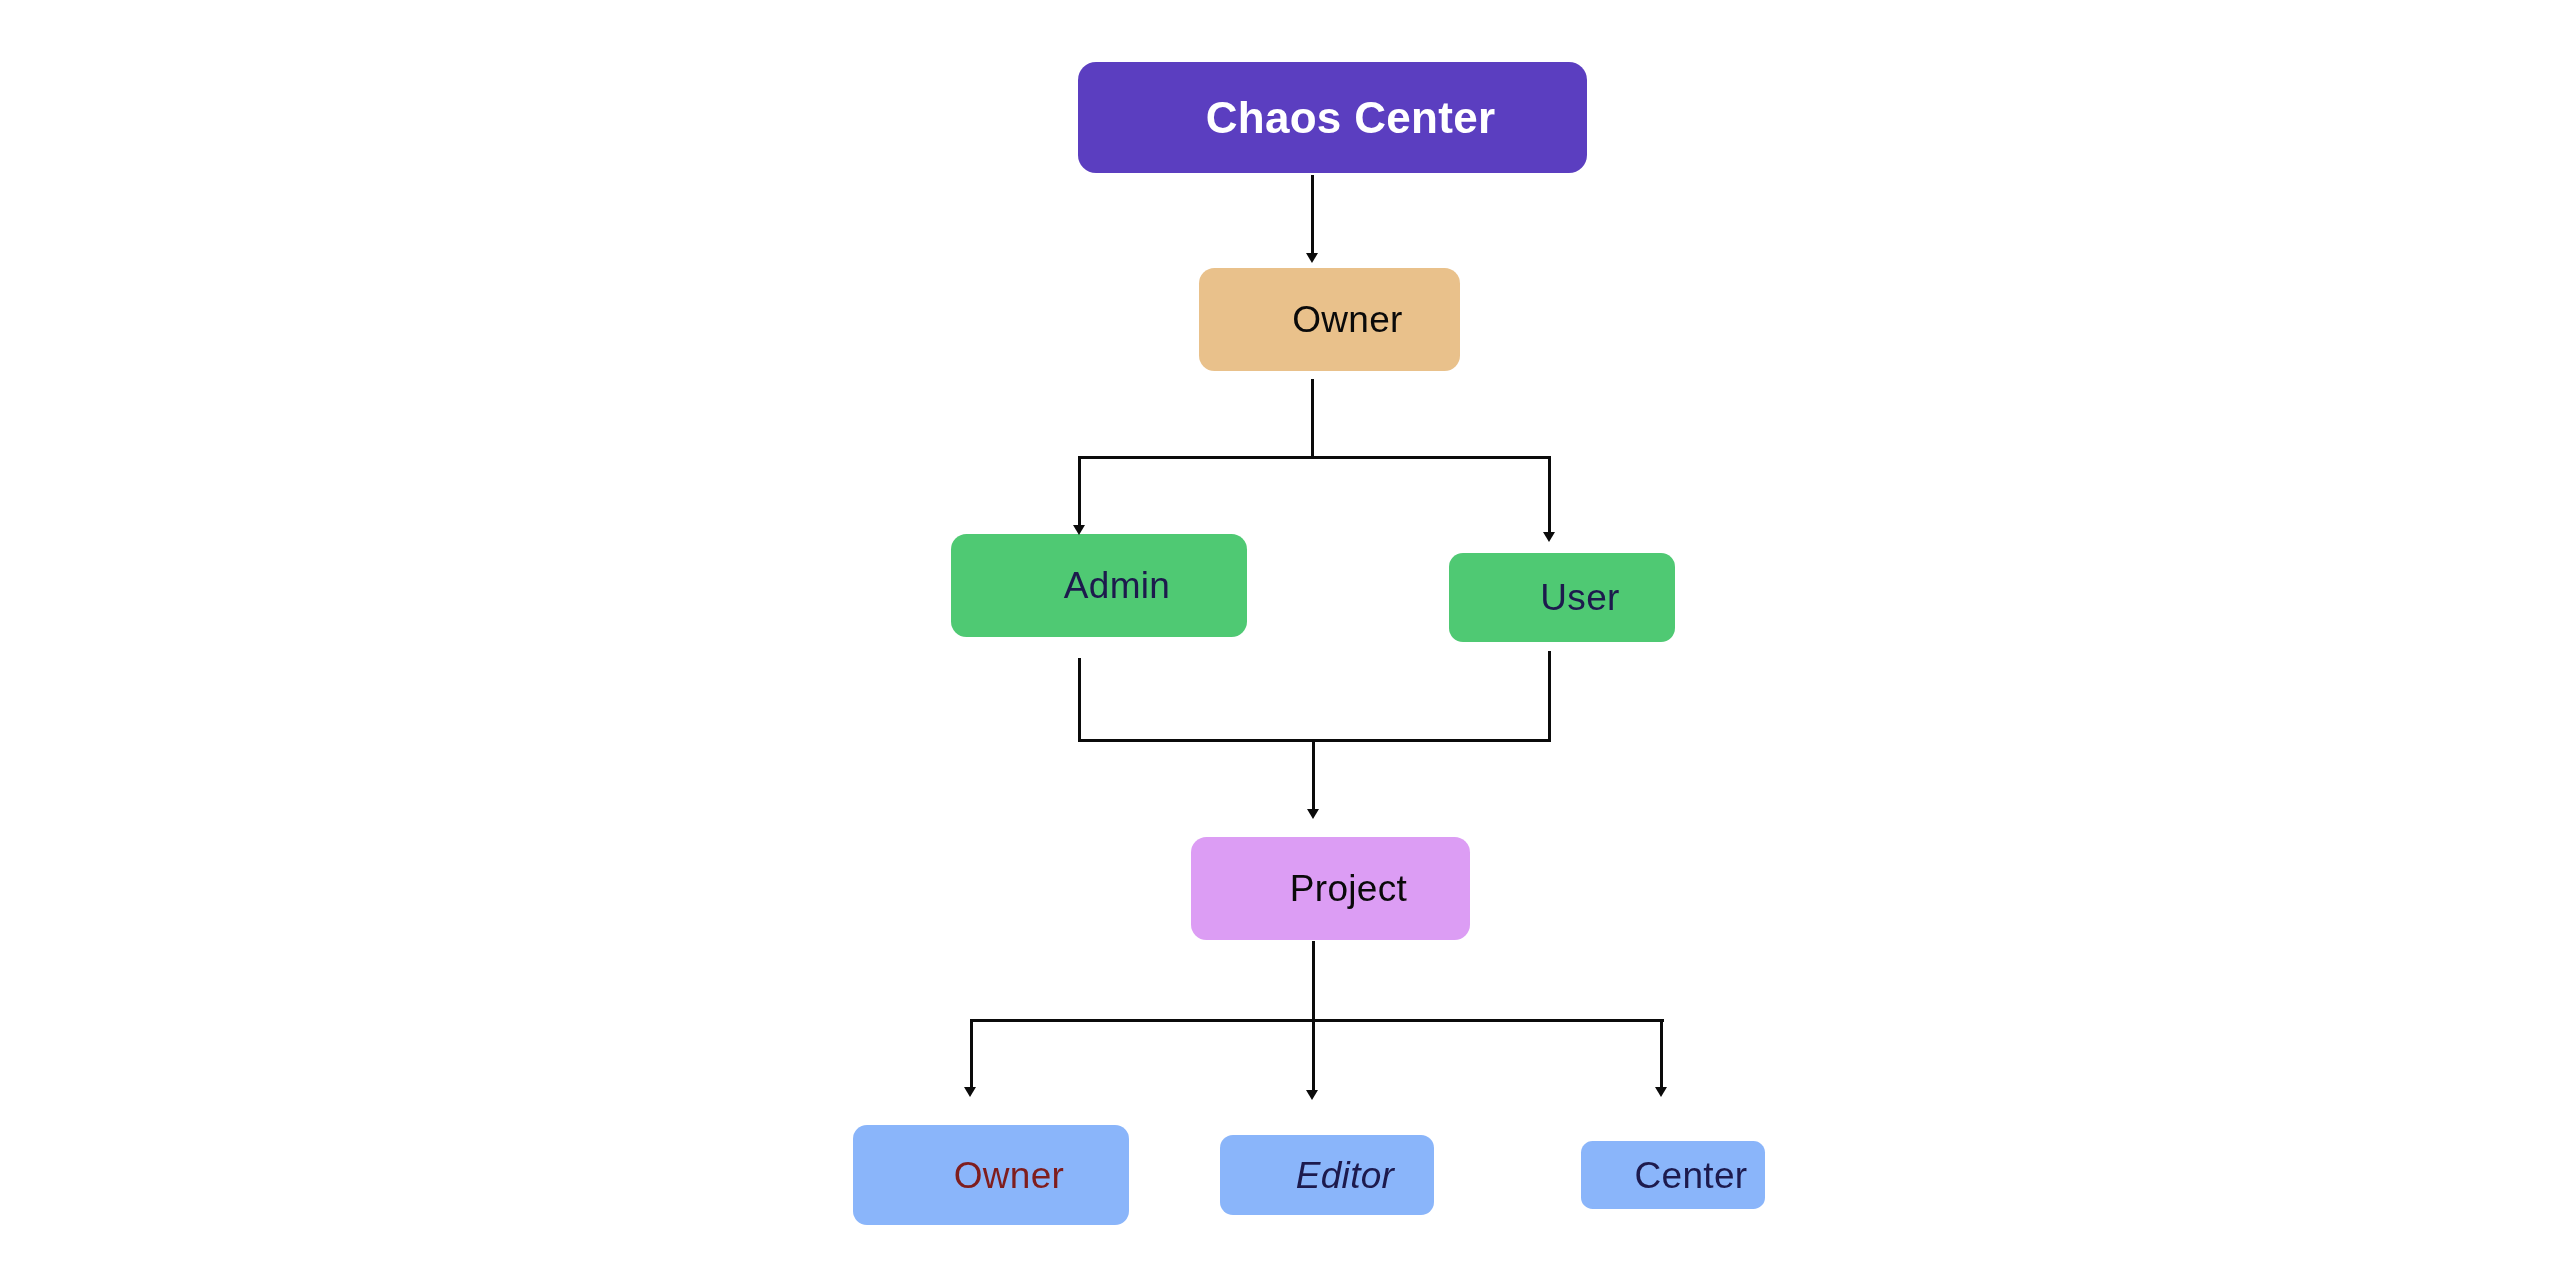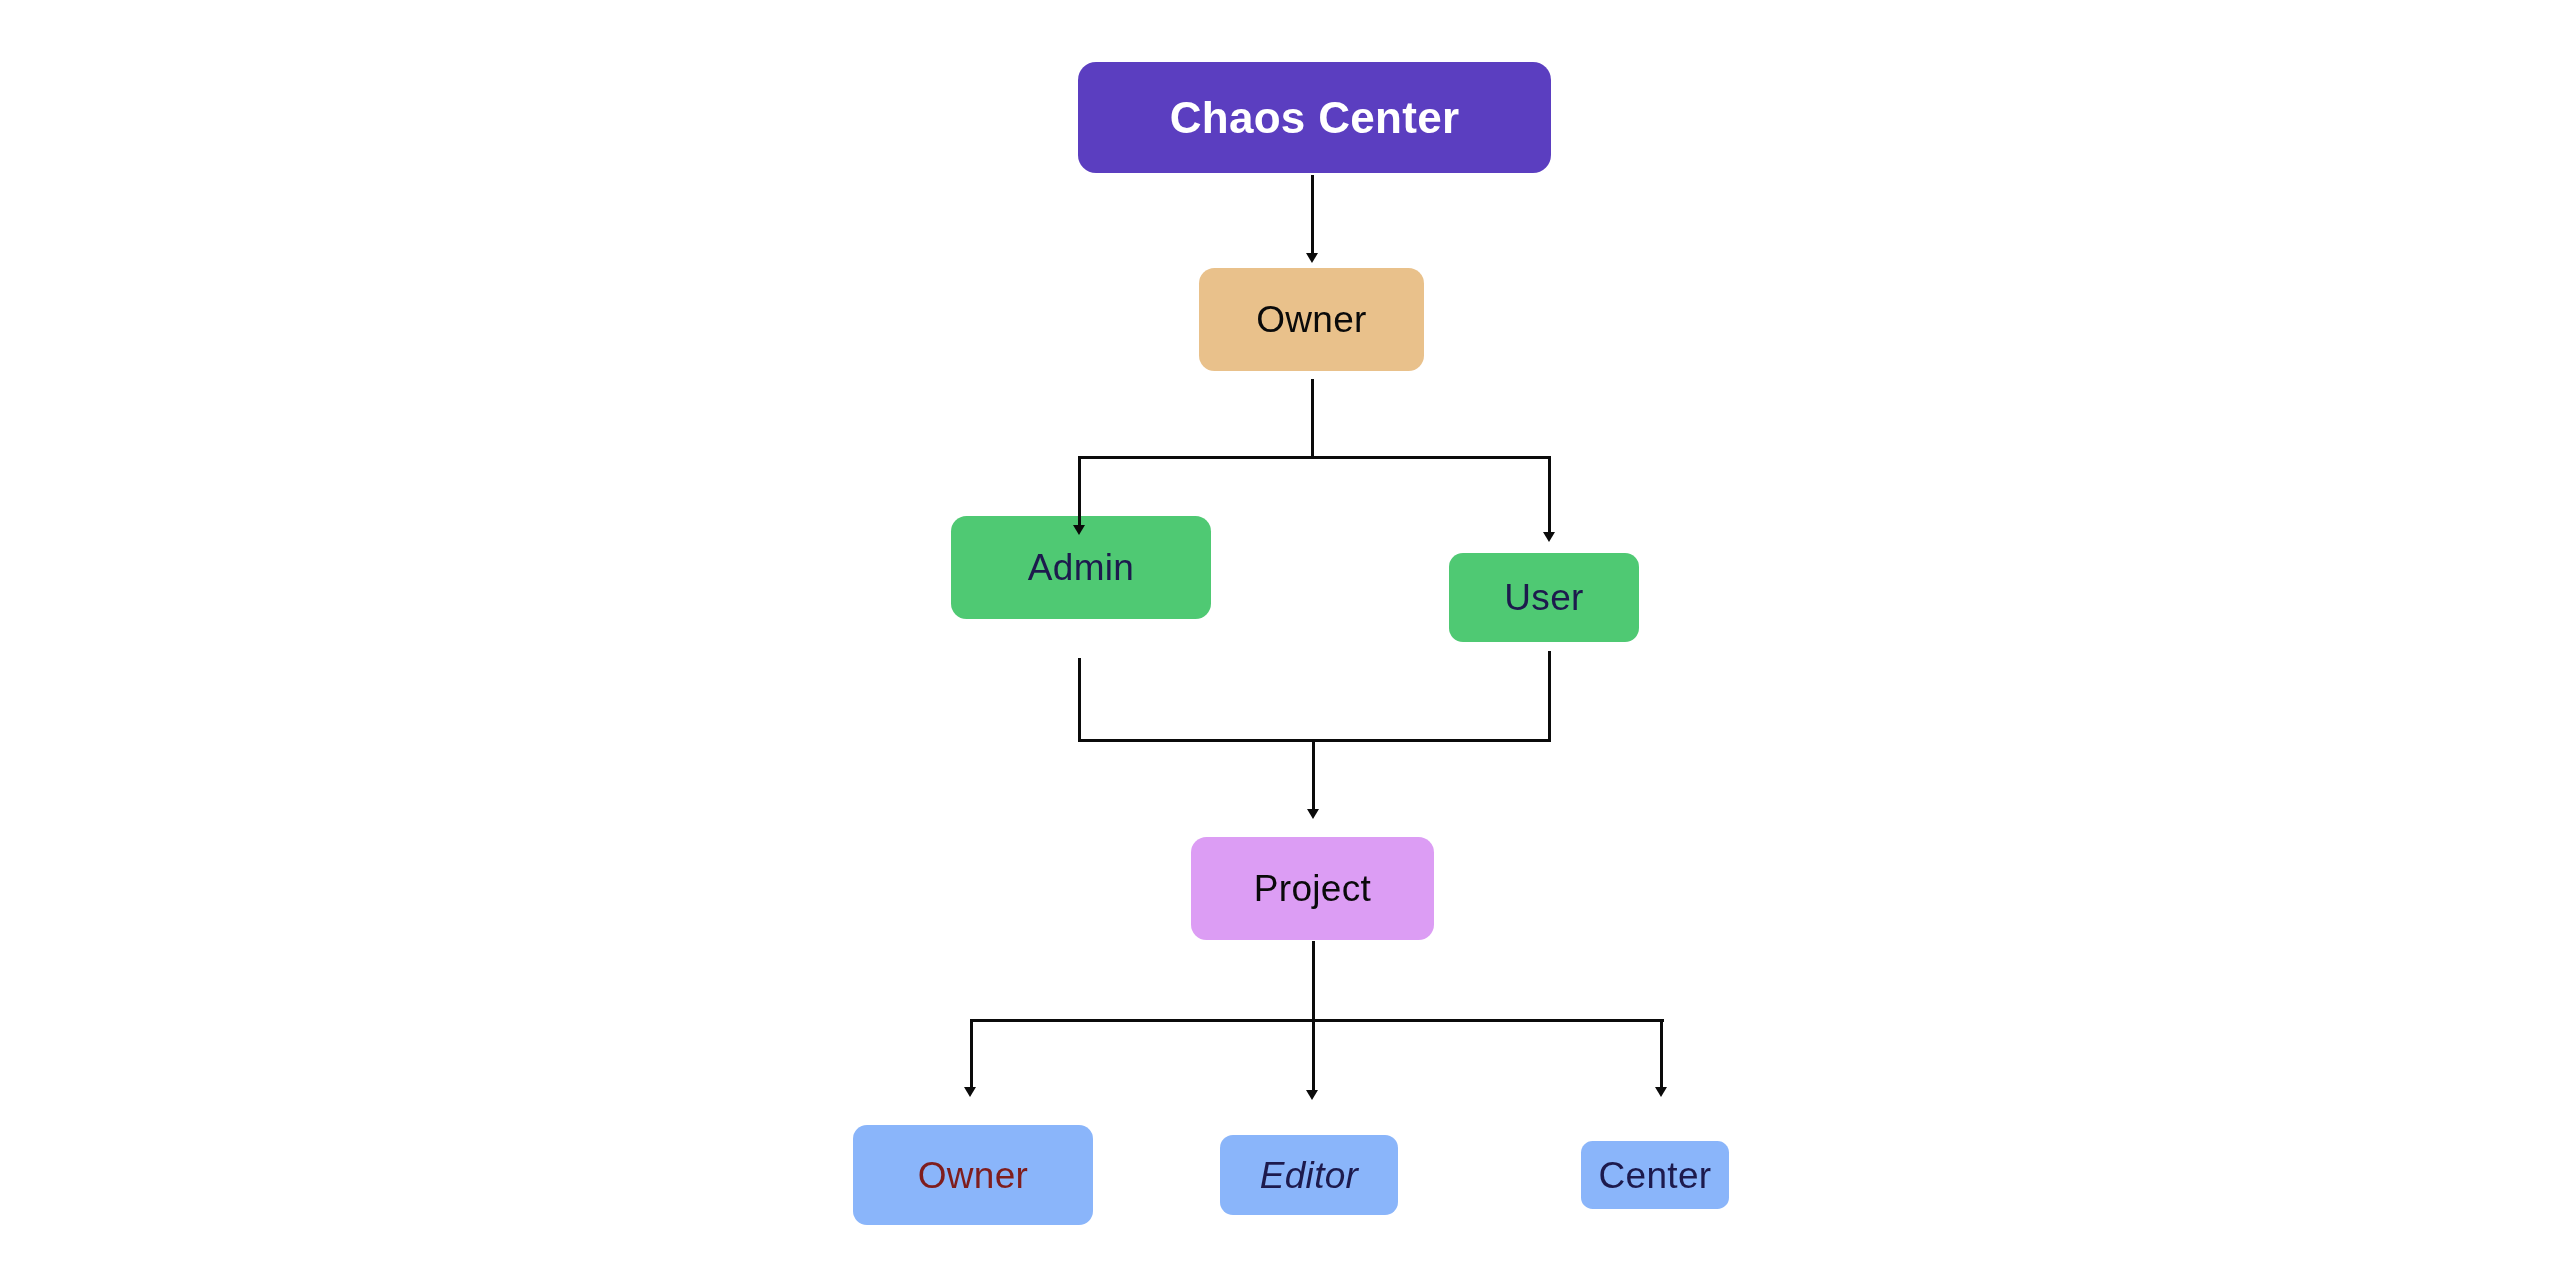--- a/index.html
+++ b/index.html
@@ -16,20 +16,21 @@
   }
   .node {
     position: absolute;
     display: flex;
     align-items: center;
     justify-content: center;
     font-size: 37px;
     line-height: 1;
     white-space: nowrap;
     letter-spacing: 0.3px;
+    padding-left: 36px;
   }
   .node.title {
     font-size: 44px;
     font-weight: 700;
   }
   .seg {
     position: absolute;
     background: var(--edge-color, #000000);
   }
   .seg.v { width: 2.6px; }
@@ -45,21 +46,21 @@
 </style>
 </head>
 <body>
 
 <div id="canvas" style="--canvas-bg: #ffffff; --edge-color: #0b0b0b;">
 
   <div class="node title" style="left: 1078px; top: 62px; width: 473px; height: 111px; border-radius: 18px; background: rgb(91, 62, 192); color: rgb(255, 255, 255);">Chaos Center</div>
 
   <div class="node" style="left: 1199px; top: 268px; width: 225px; height: 103px; border-radius: 15.5px; background: rgb(233, 193, 139); color: rgb(10, 10, 10);">Owner</div>
 
-  <div class="node" style="left: 951px; top: 516px; width: 260px; height: 103px; border-radius: 15.5px; background: rgb(79, 201, 115); color: rgb(29, 26, 77);">Admin</div>
+  <div class="node" style="left: 951px; top: 534px; width: 260px; height: 103px; border-radius: 15.5px; background: rgb(79, 201, 115); color: rgb(29, 26, 77);">Admin</div>
 
   <div class="node" style="left: 1449px; top: 553px; width: 190px; height: 89px; border-radius: 14px; background: rgb(79, 201, 115); color: rgb(29, 26, 77);">User</div>
 
   <div class="node" style="left: 1191px; top: 829px; width: 243px; height: 103px; border-radius: 15.5px; background: rgb(220, 157, 244); color: rgb(10, 10, 10); margin-top: 8px;">Project</div>
 
   <div class="node" style="left: 853px; top: 1125px; width: 240px; height: 100px; border-radius: 14px; background: rgb(138, 181, 250); color: #7f1d1d;">Owner</div>
 
   <div class="node" style="left: 1220px; top: 1135px; width: 178px; height: 80px; border-radius: 13px; background: rgb(138, 181, 250); color: rgb(29, 26, 77); font-style: italic;">Editor</div>
 
   <div class="node" style="left: 1581px; top: 1141px; width: 148px; height: 68px; border-radius: 11.6px; background: rgb(138, 181, 250); color: rgb(29, 26, 77);">Center</div>

